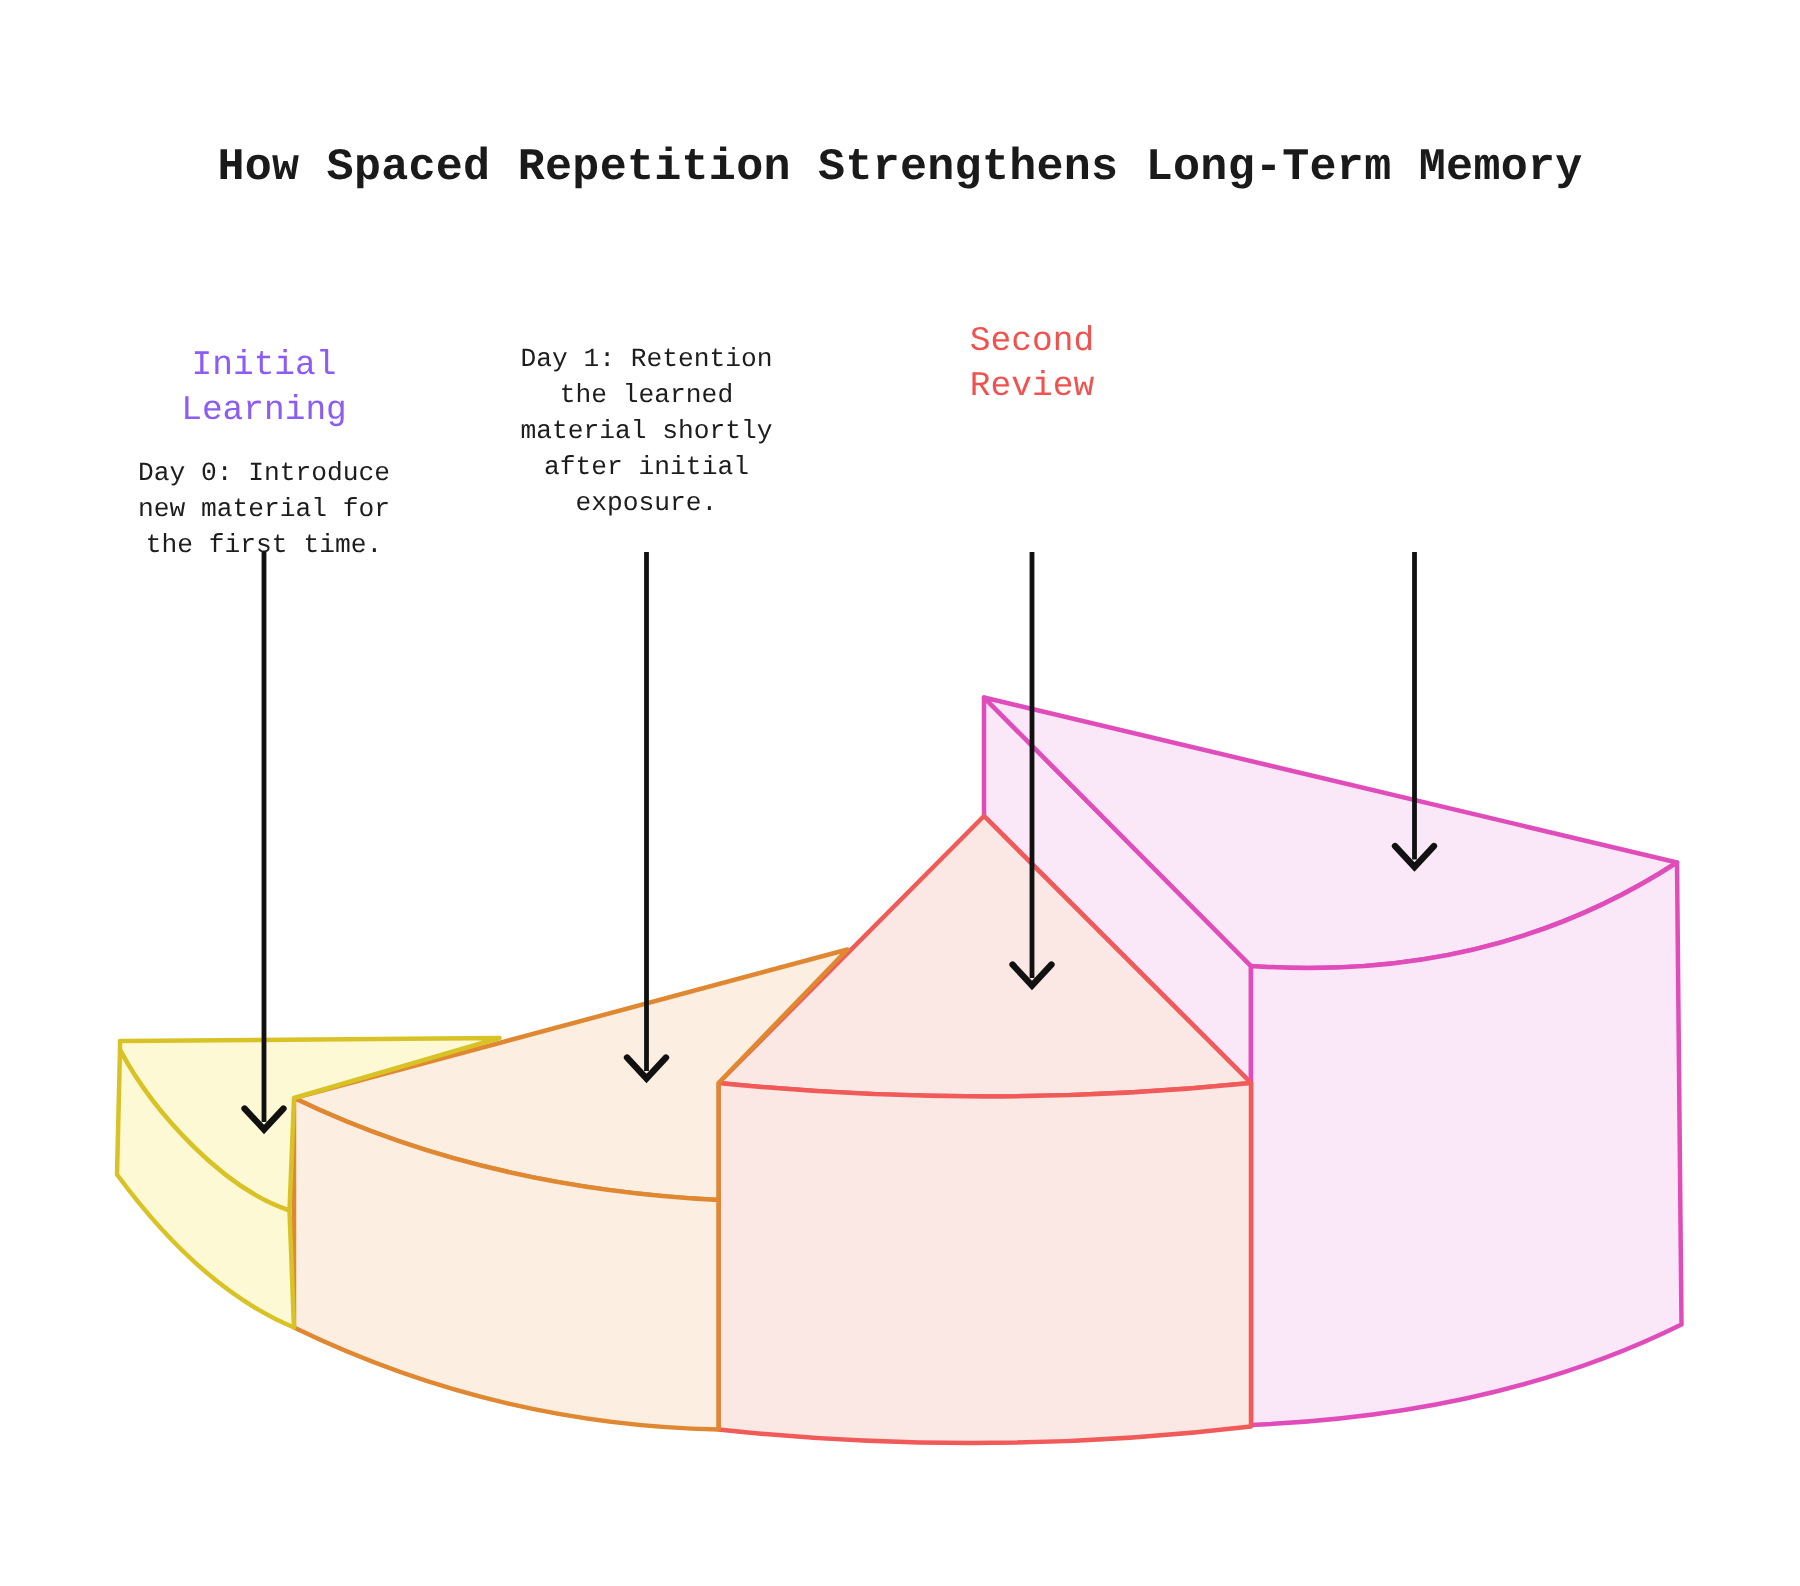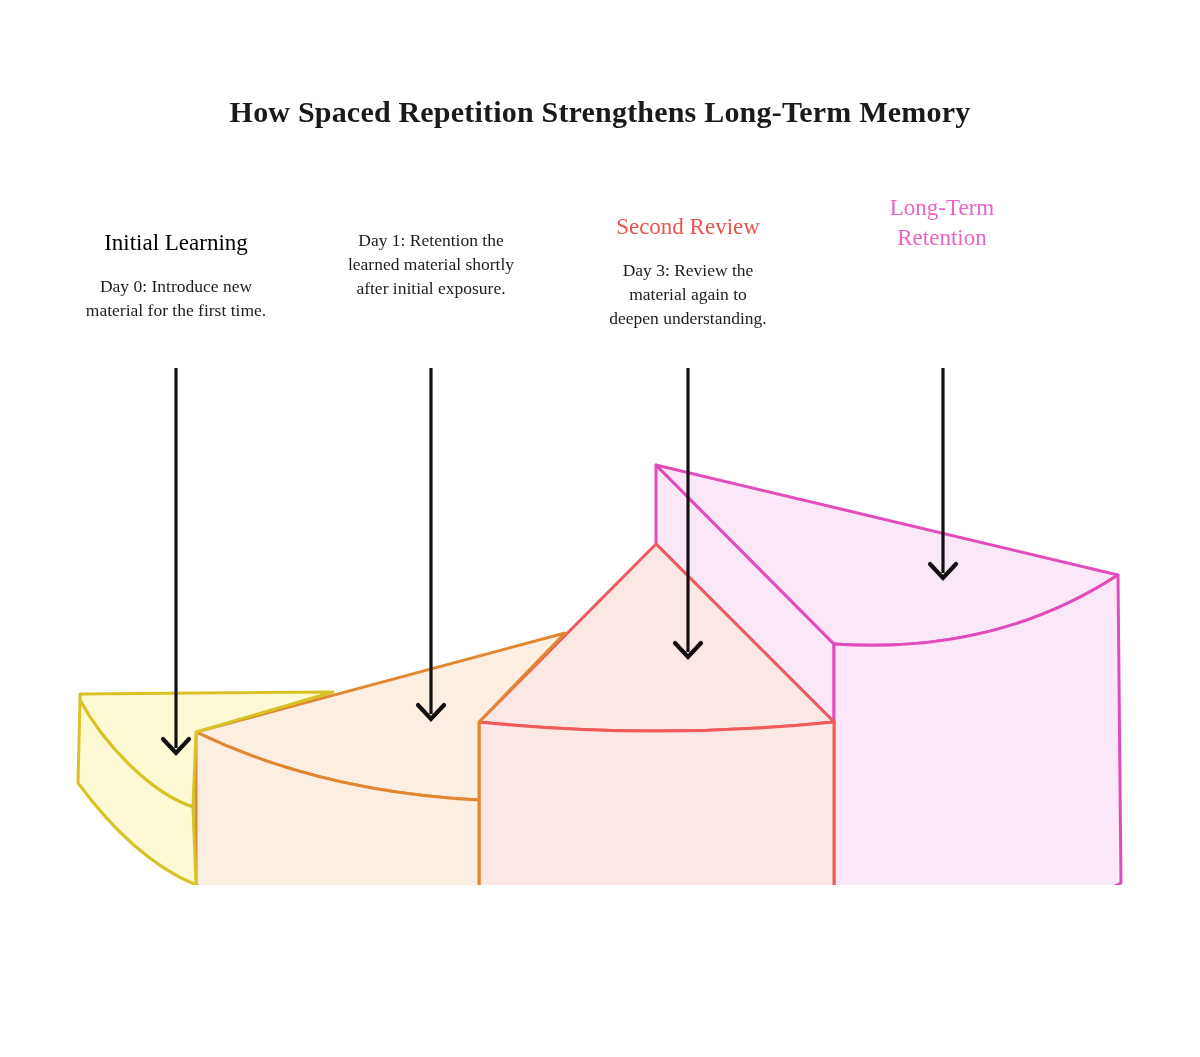--- a/index.html
+++ b/index.html
@@ -1,21 +1,21 @@
 <!DOCTYPE html>
 <html><head>
 <meta charset="utf-8">
 <style>
   html, body { margin: 0; padding: 0; background: #ffffff; }
   #canvas {
     position: relative;
     width: 1200px;
-    height: 885px;
+    height: 1057px;
     background: #ffffff;
-    font-family: Liberation Serif, serif;
+    font-family: Liberation Mono, monospace;
     overflow: hidden;
   }
   #diagram-svg { position: absolute; left: 0; top: 0; }
 
   .page-title {
     position: absolute;
     left: 0; right: 0; top: 95px;
     text-align: center;
     font-size: 30px;
     font-weight: 700;
@@ -25,21 +25,21 @@
 
   .stage { position: absolute; text-align: center; }
   .stage-title { font-size: 23px; font-weight: 500; line-height: 30px; }
   .stage-desc  { font-size: 17.5px; line-height: 24px; color: #1d1d1d; margin-top: 16px; }
 
   .s1 { left: 76px;  top: 228px; width: 200px; }
   .s2 { left: 336px; top: 212px; width: 190px; }
   .s3 { left: 603px; top: 212px; width: 170px; }
   .s4 { left: 852px; top: 193px; width: 180px; }
 
-  .s1 .stage-title { color: #000000; }
+  .s1 .stage-title { color: #8b5cf6; }
   .s2 .stage-title { color: #E6913E; }
   .s3 .stage-title { color: #F0534E; }
   .s4 .stage-title { color: #EA64C6; }
 
   .wedge-yellow { fill: #FCF9D4; stroke: #D9C226; }
   .wedge-orange { fill: #FCEEE1; stroke: #E08731; }
   .wedge-red    { fill: #FBE7E3; stroke: #F05A58; }
   .wedge-pink   { fill: #FAE7F7; stroke: #E04DBB; }
   .wedge { stroke-width: 3; stroke-linejoin: round; }
 
@@ -57,25 +57,23 @@
     <div class="stage-title">Initial Learning</div>
     <div class="stage-desc">Day 0: Introduce new material for the first time.</div>
   </div>
 
   <div class="stage s2">
     <div class="stage-desc">Day 1: Retention the learned material shortly after initial exposure.</div>
   </div>
 
   <div class="stage s3">
     <div class="stage-title">Second Review</div>
-    <div class="stage-desc">Day 3: Review the material again to deepen understanding.</div>
   </div>
 
   <div class="stage s4">
-    <div class="stage-title">Long-Term Retention</div>
   </div>
 
   <svg id="diagram-svg" width="1200" height="1057" viewBox="0 0 1200 1057">
 
     <g>
 
       <path class="wedge wedge-pink" d="M 656,465 L 834,644 L 834,722 L 656,544 Z"></path>
 
       <path class="wedge wedge-pink" d="M 656,465 L 834,644 Q 995,655 1118,575 Z"></path>
 

